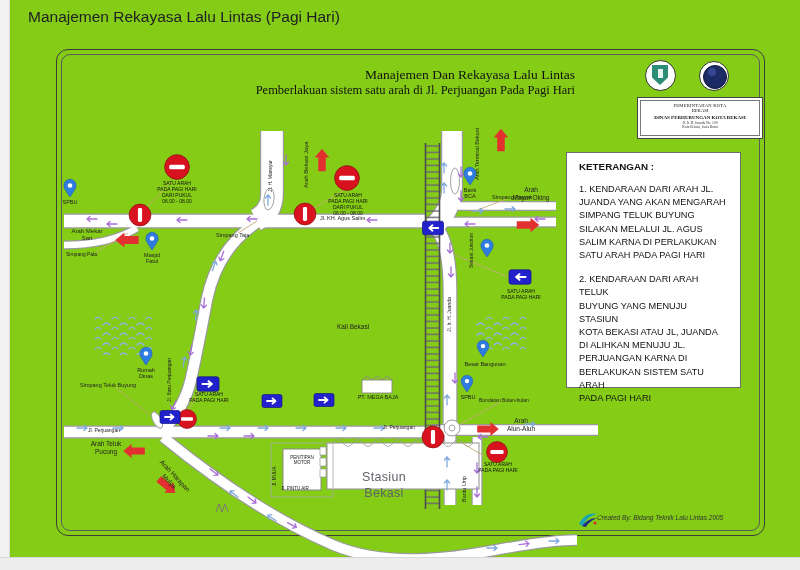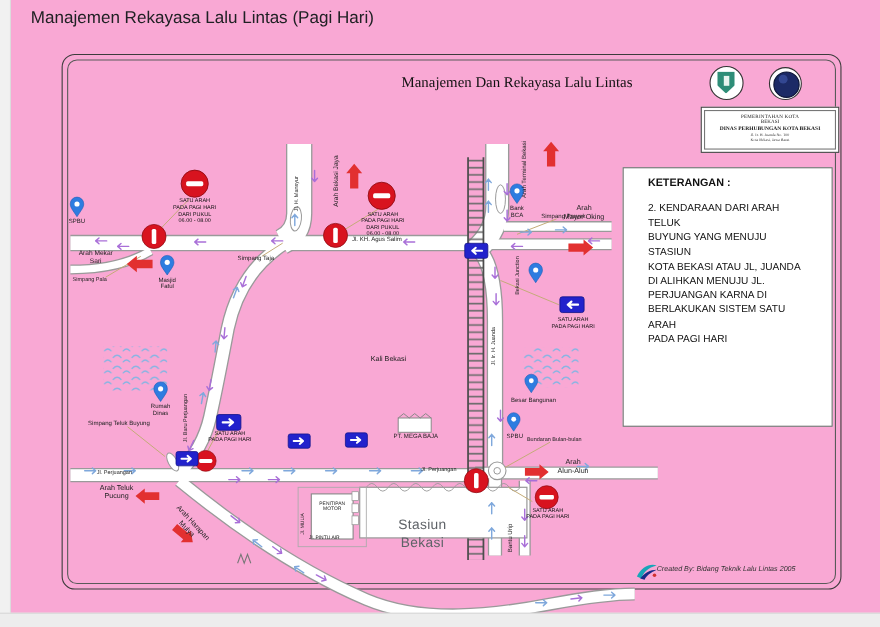--- a/index.html
+++ b/index.html
@@ -1,36 +1,36 @@
 <!DOCTYPE html>
 <html><head>
 <meta charset="utf-8">
 <style>
   html,body{margin:0;padding:0;background:#fff;}
-  .screen{position:relative;width:800px;height:570px;background:#f9a8d4;overflow:hidden;
+  .screen{position:relative;width:800px;height:570px;background:#84cc16;overflow:hidden;
           font-family:"Liberation Sans",sans-serif;}
   .gutter-left{position:absolute;left:0;top:0;width:9px;height:570px;background:#f1f1f1;border-right:1px solid #dcdcdc;}
   .bottom-strip{position:absolute;left:0;top:557px;width:800px;height:13px;background:#ededed;border-top:1px solid #d8d8d8;}
   .page-title{position:absolute;left:28px;top:8px;font-size:15.5px;font-weight:500;color:#202124;}
   .map-frame-outer{position:absolute;left:56px;top:49px;width:707px;height:485px;border:1.6px solid #3c3c3c;border-radius:12px;}
   .map-frame-inner{position:absolute;left:61px;top:54px;width:697px;height:475px;border:0.8px solid #5a5a5a;border-radius:9px;}
   .map-title{position:absolute;left:140px;top:67px;width:435px;text-align:right;color:#111;
              font-family:"Liberation Serif",serif;}
   .map-title .l1{font-size:13.5px;}
   .map-title .l2{font-size:12.5px;}
   .map-title .l3{font-size:12.5px;}
   svg.map{position:absolute;left:0;top:0;width:800px;height:570px;}
   .ml{position:absolute;white-space:pre-line;color:#222;line-height:1.18;}
   .c{text-align:center;}
   .rot{transform:rotate(-90deg);transform-origin:0 0;}.f65{font-size:6.5px}.f60{font-size:6px}.f55{font-size:5.5px}.f50{font-size:5px}.f45{font-size:4.5px}
   .station-lbl{font-size:12.5px;color:#5f6368;line-height:1.25;letter-spacing:0.3px;margin-top:20px;}
   .signlbl{font-size:5px;color:#111;}
   
-  .keterangan{position:absolute;left:566px;top:152px;width:191px;height:236px;border:1px solid #6d6d6d;
-              background:#fff;box-sizing:border-box;padding:8px 22px;}
+  .keterangan{position:absolute;left:566px;top:152px;width:175px;height:236px;border:1px solid #6d6d6d;
+              background:#fff;box-sizing:border-box;padding:8px 12px;}
   .keterangan .kt{font-size:9.8px;font-weight:bold;color:#111;margin-bottom:11px;}
   .keterangan .ki{font-size:9.2px;color:#111;line-height:13.2px;white-space:pre-line;margin-bottom:11px;}
   
   .logo1{position:absolute;left:645px;top:60px;width:29px;height:29px;border:1.4px solid #333;border-radius:50%;background:#fff;}
   .logo1 .shield{position:absolute;left:6px;top:4px;width:16px;height:20px;background:#2e8d77;
       clip-path:polygon(0 0,100% 0,100% 62%,50% 100%,0 62%);border:0;}
   .logo1 .tower{position:absolute;left:12px;top:8px;width:5px;height:9px;background:#e8f4ef;}
   .logo2{position:absolute;left:699px;top:61px;width:28px;height:28px;border:1.4px solid #333;border-radius:50%;background:#fff;}
   .logo2 .core{position:absolute;left:3px;top:3px;width:22px;height:22px;border-radius:50%;background:#1c2a66;border:1px solid #0e1738;}
   .logo2 .hi{position:absolute;left:8px;top:6px;width:8px;height:8px;border-radius:50%;background:#3a4f9e;opacity:.8;}
@@ -299,20 +299,21 @@
 
     <g transform="translate(578,510)">
       <path d="M1,14 C5,6 12,2 19,4 C11,6 7,10 5,16 Z" fill="#18a5b8"></path>
       <path d="M4,16 C8,11 13,8 19,8 C13,11 10,13 8,17 Z" fill="#1c2a8a"></path>
       <circle cx="17" cy="13" r="1.6" fill="#d23030"></circle>
     </g>
   </svg>
 
   <div class="map-title">
     <div class="l1">Manajemen Dan Rekayasa Lalu Lintas</div>
+    <div class="l2">Pemberlakuan sistem satu arah di Jl. Perjuangan Pada Pagi Hari</div>
   </div>
 
   <div class="logo1">
     <span class="shield"></span>
     <span class="tower"></span>
   </div>
   <div class="logo2">
     <span class="core"></span>
     <span class="hi"></span>
   </div>
@@ -321,20 +322,26 @@
       <div class="a1">PEMERINTAHAN KOTA</div>
       <div class="a2">BEKASI</div>
       <div class="a3">DINAS PERHUBUNGAN KOTA BEKASI</div>
       <div class="a4">Jl. Ir. H. Juanda No. 100</div>
       <div class="a5">Kota Bekasi, Jawa Barat</div>
     </div>
   </div>
 
   <div class="keterangan">
     <div class="kt">KETERANGAN :</div>
+    <div class="ki">1. KENDARAAN DARI ARAH JL.
+JUANDA YANG AKAN MENGARAH
+SIMPANG TELUK BUYUNG
+SILAKAN MELALUI JL. AGUS
+SALIM KARNA DI PERLAKUKAN
+SATU ARAH PADA PAGI HARI</div>
     <div class="ki">2. KENDARAAN DARI ARAH TELUK
 BUYUNG YANG MENUJU STASIUN
 KOTA BEKASI ATAU JL, JUANDA
 DI ALIHKAN MENUJU  JL.
 PERJUANGAN KARNA DI
 BERLAKUKAN SISTEM SATU ARAH
 PADA PAGI HARI</div>
   </div>
 
   <div class="ml c signlbl" style="left:150px;top:181px;width:54px;">SATU ARAH

